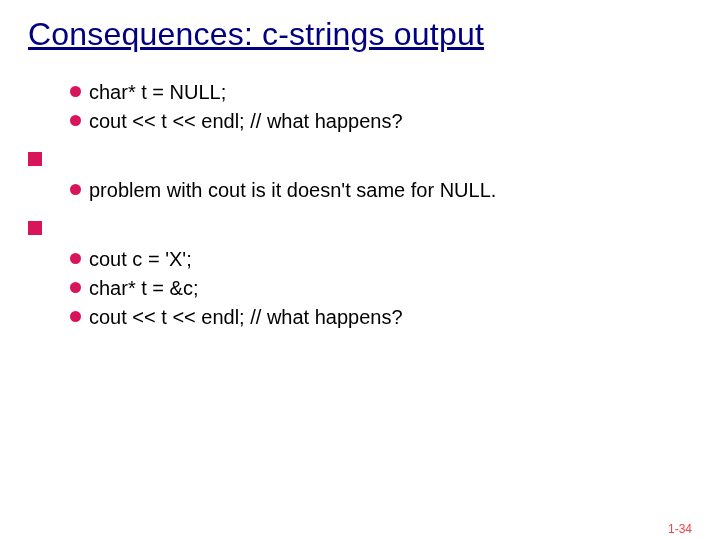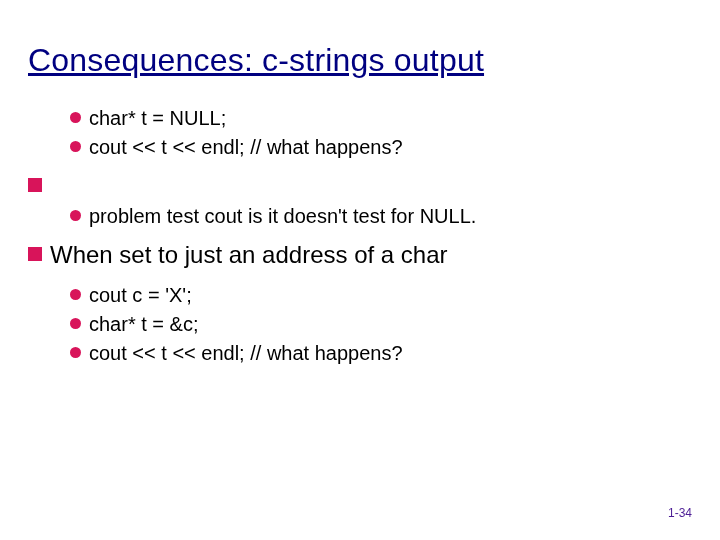--- a/index.html
+++ b/index.html
@@ -11,21 +11,20 @@
     position: relative;
     padding: 16px 28px 0 28px;
   }
   .title {
     font-size: 32px;
     font-weight: 400;
     color: #000080;
     text-decoration: underline;
     margin-bottom: 26px;
     letter-spacing: 0.2px;
-    margin-top: 26px;
   }
   .lvl1 {
     display: flex;
     align-items: flex-start;
     margin-bottom: 4px;
   }
   .lvl1 .bullet-sq {
     width: 14px;
     height: 14px;
     background: #d8145a;
@@ -55,25 +54,25 @@
     flex: 0 0 11px;
     margin-top: 7px;
     margin-right: 8px;
   }
   .lvl2 .text {
     font-size: 20px;
     line-height: 1.35;
   }
   .footer {
     position: absolute;
-    bottom: 20px;
+    bottom: 4px;
     right: 28px;
     font-family: Arial, Helvetica, sans-serif;
     font-size: 12px;
-    color: #4c1d95;
+    color: #ef4444;
   }
 </style>
 </head>
 <body>
 
 <h1 class="title">Consequences: c-strings output</h1>
 
 <div>
 
   <div class="lvl2-group">
@@ -86,27 +85,26 @@
       <div class="text">cout &lt;&lt; t &lt;&lt; endl;  // what happens?</div>
     </div>
   </div>
 
   <div class="lvl1">
     <div class="bullet-sq"></div>
   </div>
   <div class="lvl2-group">
     <div class="lvl2">
       <div class="bullet-circ"></div>
-      <div class="text">problem test cout is it doesn't test for NULL.</div>
+      <div class="text">problem with cout is it doesn't same for NULL.</div>
     </div>
   </div>
 
   <div class="lvl1">
     <div class="bullet-sq"></div>
-    <div class="text">When set to just an address of a char</div>
   </div>
   <div class="lvl2-group">
     <div class="lvl2">
       <div class="bullet-circ"></div>
       <div class="text">cout c = 'X';</div>
     </div>
     <div class="lvl2">
       <div class="bullet-circ"></div>
       <div class="text">char* t = &amp;c;</div>
     </div>

